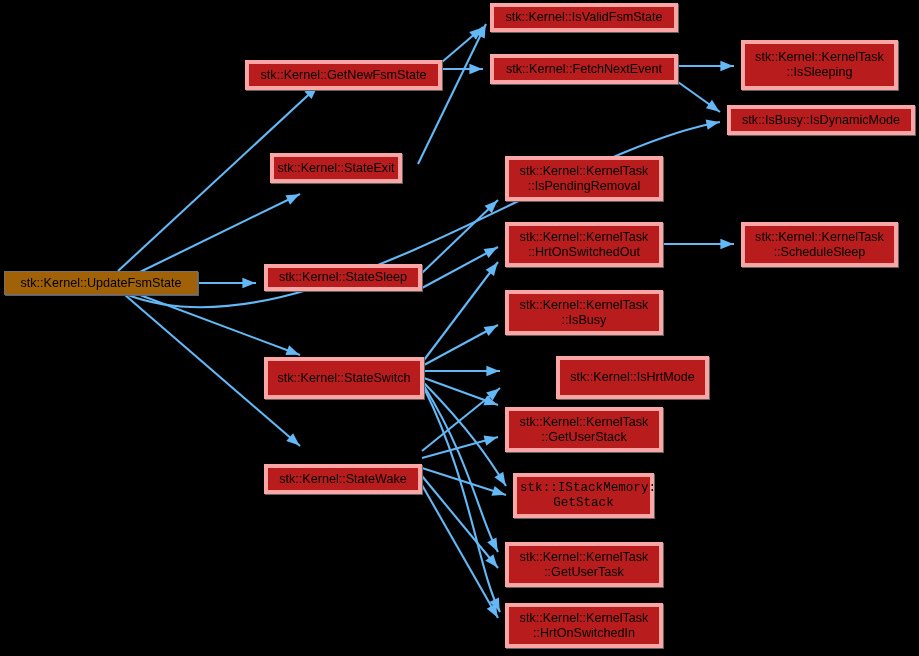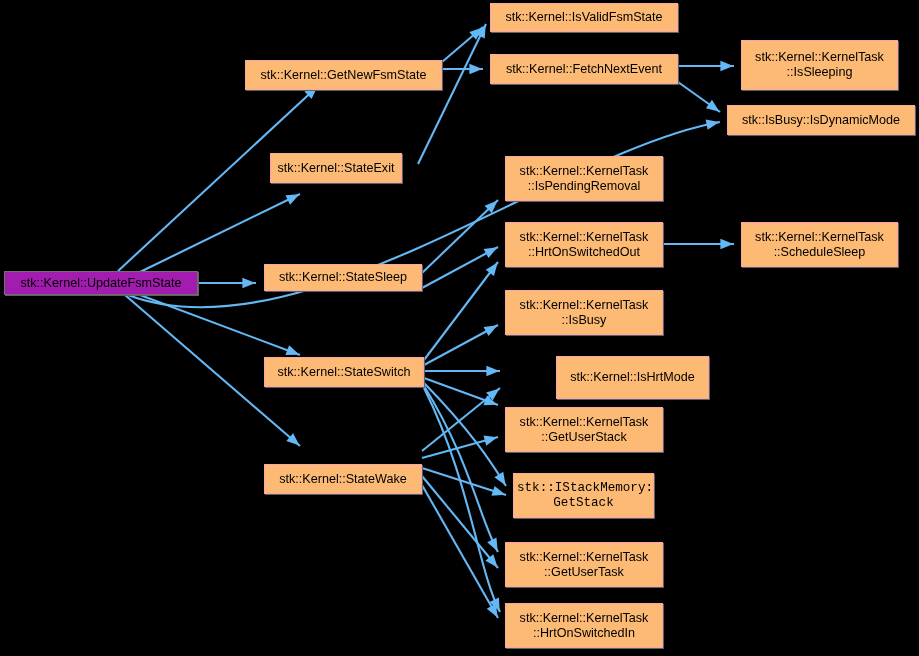--- a/index.html
+++ b/index.html
@@ -29,36 +29,36 @@
     stroke: #63b8f5;
     stroke-width: 2.1;
   }
   .arrow-head {
     fill: #63b8f5;
     stroke: none;
   }
   .node-box {
     position: absolute;
     box-sizing: border-box;
-    background: #fdba74;
-    border: 1px solid #fca5a5;
+    background: #b91c1c;
+    border: 4px solid #fca5a5;
     box-shadow: 1px 1px 0 0 #606060;
     display: flex;
     align-items: center;
     justify-content: center;
     text-align: center;
     color: #000000;
     font-size: 12.6px;
     line-height: 15px;
     letter-spacing: 0px;
     white-space: pre-line;
     padding: 0 3px;
   }
   .node-box.current {
-    background: #a21caf;
+    background: #a16207;
     border: 1px solid #707070;
   }
   .node-label {
     display: block;
     width: 100%;
     white-space: pre-line;
   }
 </style>
 </head>
 <body>
@@ -122,21 +122,21 @@
         <polygon points="0,0 -13,-5.2 -13,5.2" class="arrow-head" fill="#63b8f5" transform="translate(497.61785888671875,567.5374145507812) rotate(50.440373895921304)"></polygon>
         <polygon points="0,0 -13,-5.2 -13,5.2" class="arrow-head" fill="#63b8f5" transform="translate(497.7023010253906,617.4790649414062) rotate(60.25537689101043)"></polygon>
       </g>
   </svg>
 
   <div id="node-layer">
       <div class="node-box current" style="left: 4px; top: 271px; width: 194px; height: 24px;"><span class="node-label">stk::Kernel::UpdateFsmState</span></div>
       <div class="node-box" style="left: 245px; top: 60px; width: 197px; height: 30px;"><span class="node-label">stk::Kernel::GetNewFsmState</span></div>
       <div class="node-box" style="left: 270px; top: 153px; width: 132px; height: 30px;"><span class="node-label">stk::Kernel::StateExit</span></div>
       <div class="node-box" style="left: 264px; top: 264px; width: 158px; height: 27px;"><span class="node-label">stk::Kernel::StateSleep</span></div>
-      <div class="node-box" style="left: 264px; top: 357px; width: 160px; height: 30px;"><span class="node-label">stk::Kernel::StateSwitch</span></div>
+      <div class="node-box" style="left: 264px; top: 357px; width: 160px; height: 42px;"><span class="node-label">stk::Kernel::StateSwitch</span></div>
       <div class="node-box" style="left: 264px; top: 464px; width: 158px; height: 30px;"><span class="node-label">stk::Kernel::StateWake</span></div>
       <div class="node-box" style="left: 490px; top: 3px; width: 188px; height: 29px;"><span class="node-label">stk::Kernel::IsValidFsmState</span></div>
       <div class="node-box" style="left: 490px; top: 54px; width: 188px; height: 30px;"><span class="node-label">stk::Kernel::FetchNextEvent</span></div>
       <div class="node-box" style="left: 741px; top: 40px; width: 157px; height: 50px;"><span class="node-label">stk::Kernel::KernelTask
 ::IsSleeping</span></div>
       <div class="node-box" style="left: 727px; top: 105px; width: 188px; height: 30px;"><span class="node-label">stk::IsBusy::IsDynamicMode</span></div>
       <div class="node-box" style="left: 505px; top: 156px; width: 158px; height: 45px;"><span class="node-label">stk::Kernel::KernelTask
 ::IsPendingRemoval</span></div>
       <div class="node-box" style="left: 505px; top: 222px; width: 158px; height: 45px;"><span class="node-label">stk::Kernel::KernelTask
 ::HrtOnSwitchedOut</span></div>

